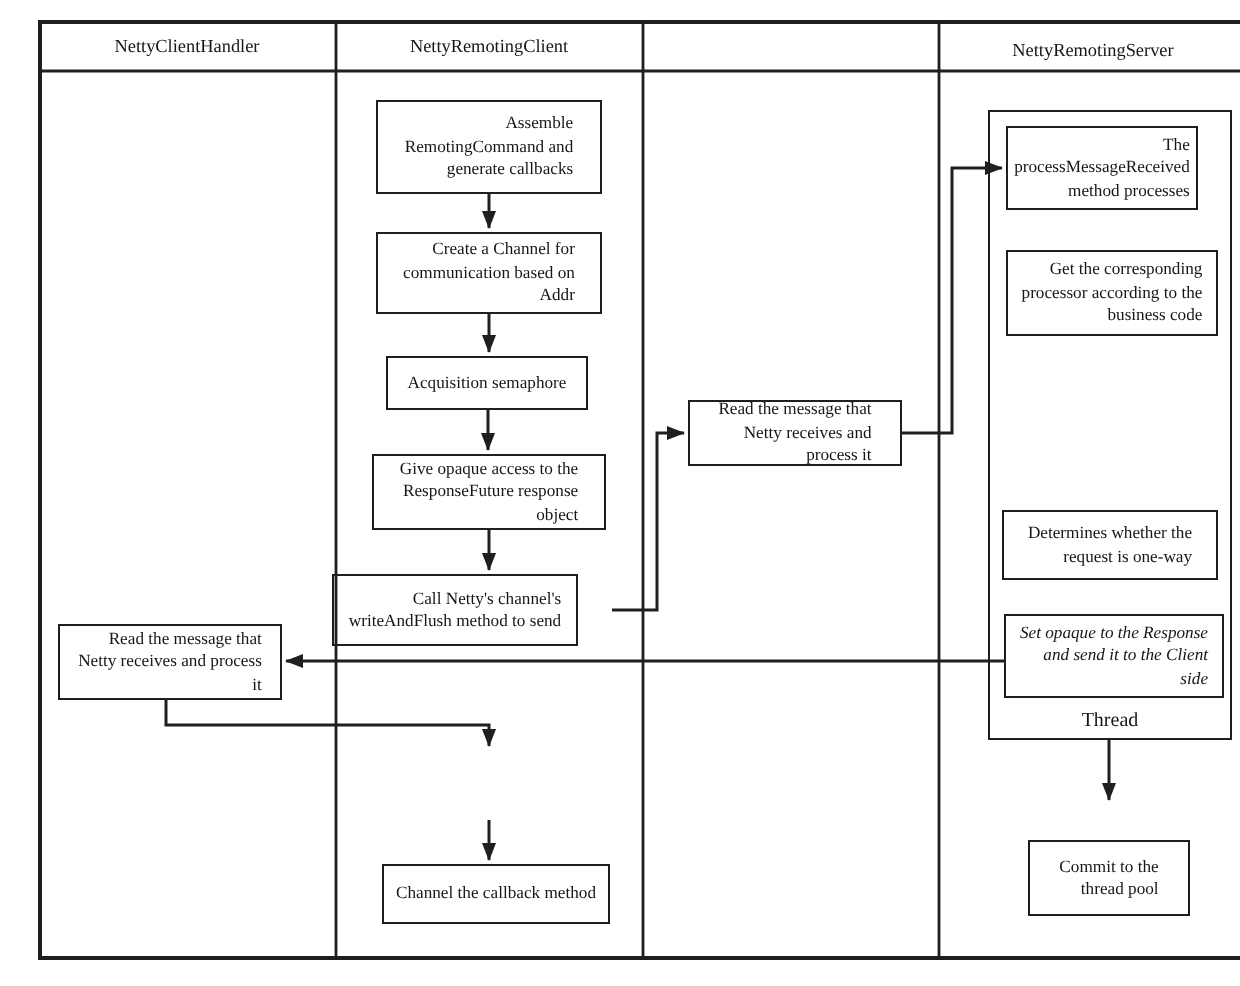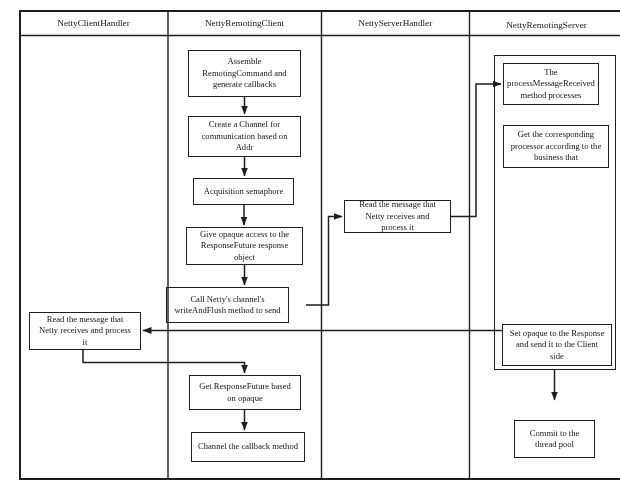--- a/index.html
+++ b/index.html
@@ -9,100 +9,99 @@
     overflow:hidden;
     margin-left:11px;
   }
   .lane-header {
     position:absolute; display:flex; align-items:center; justify-content:center;
     font-size:9.2px; z-index:2; text-align:center;
   }
   .node {
     position:absolute; box-sizing:border-box; border:1.4px solid #1f1f1f;
     background:#ffffff; display:flex; align-items:center; justify-content:center;
-    text-align:center; font-size:8.6px; line-height:1.32; white-space:pre-line;
+    text-align:right; font-size:8.6px; line-height:1.32; white-space:pre-line;
     z-index:2; padding:1px 3px;
   }
   .container-box {
     position:absolute; box-sizing:border-box; border:1.5px solid #1f1f1f;
     background:#ffffff; z-index:1;
   }
   .float-label {
     position:absolute; display:flex; align-items:center; justify-content:center;
-    font-size:13px; z-index:2; text-align:center;
+    font-size:10px; z-index:2; text-align:center;
   }
   svg.overlay { position:absolute; left:0; top:0; z-index:3; pointer-events:none; }
 
   
   .n-assemble            { left:177px; top:50px;  width:113px; height:47px; }
   .n-create-channel      { left:177px; top:116px; width:113px; height:41px; }
   .n-acquire-semaphore   { left:182px; top:178px; width:101px; height:27px; }
   .n-give-opaque         { left:175px; top:227px; width:117px; height:38px; }
   .n-write-flush         { left:155px; top:287px; width:123px; height:36px; }
   .n-get-response-future { left:178px; top:375px; width:112px; height:35px; }
   .n-execute-callback    { left:180px; top:432px; width:114px; height:30px; }
   .n-server-read         { left:333px; top:200px; width:107px; height:33px; }
   .n-client-read         { left:18px;  top:312px; width:112px; height:38px; }
   .n-thread-container    { left:483px; top:55px;  width:122px; height:315px; }
   .n-process-message     { left:492px; top:63px;  width:96px; height:42px; }
   .n-get-processor       { left:492px; top:125px; width:106px; height:43px; }
   .n-business-processor  { left:490px; top:188px; width:108px; height:45px; }
   .n-determine-oneway    { left:490px; top:255px; width:108px; height:35px; }
-  .n-set-opaque          { left:491px; top:324px; width:110px; height:42px; }
+  .n-set-opaque          { left:491px; top:307px; width:110px; height:42px;font-style:italic; }
   .n-thread-label        { left:483px; top:352px; width:122px; height:16px; }
   .n-commit-pool         { left:503px; top:420px; width:81px;  height:38px; }
 
   .h-lane1 { left:8px;   top:10px; width:149px;   height:25px; }
   .h-lane2 { left:157px; top:10px; width:153px;   height:25px; }
   .h-lane3 { left:310px; top:10px; width:148.5px; height:25px; }
   .h-lane4 { left:458px; top:12px; width:155px;   height:25px; }
 </style>
 </head>
 <body>
 
 <div class="canvas">
 
   <div class="lane-header h-lane1">NettyClientHandler</div>
   <div class="lane-header h-lane2">NettyRemotingClient</div>
-  <div class="lane-header h-lane3">NettyServerHandler</div>
   <div class="lane-header h-lane4">NettyRemotingServer</div>
 
   <div class="container-box n-thread-container"></div>
   <div class="float-label n-thread-label">Thread</div>
 
   <div class="node n-assemble">Assemble
 RemotingCommand and
 generate callbacks</div>
   <div class="node n-create-channel">Create a Channel for
 communication based on
 Addr</div>
   <div class="node n-acquire-semaphore">Acquisition semaphore</div>
   <div class="node n-give-opaque">Give opaque access to the
 ResponseFuture response
 object</div>
   <div class="node n-write-flush">Call Netty's channel's
 writeAndFlush method to send</div>
-  <div class="node n-get-response-future">Get ResponseFuture based
-on opaque</div>
   <div class="node n-execute-callback">Channel the callback method</div>
 
   <div class="node n-server-read">Read the message that
 Netty receives and
 process it</div>
 
   <div class="node n-client-read">Read the message that
 Netty receives and process
 it</div>
 
   <div class="node n-process-message">The
 processMessageReceived
 method processes</div>
   <div class="node n-get-processor">Get the corresponding
 processor according to the
-business that</div>
+business code</div>
+  <div class="node n-determine-oneway">Determines whether the
+request is one-way</div>
   <div class="node n-set-opaque">Set opaque to the Response
 and send it to the Client
 side</div>
   <div class="node n-commit-pool">Commit to the
 thread pool</div>
 
   <svg class="overlay" width="620" height="493" viewBox="0 0 620 493">
     <defs>
       <marker id="ah" markerUnits="userSpaceOnUse" markerWidth="9" markerHeight="7" refX="8.5" refY="3.5" orient="auto">
         <path d="M0 0 L9 3.5 L0 7 Z" fill="#1f1f1f"></path>

